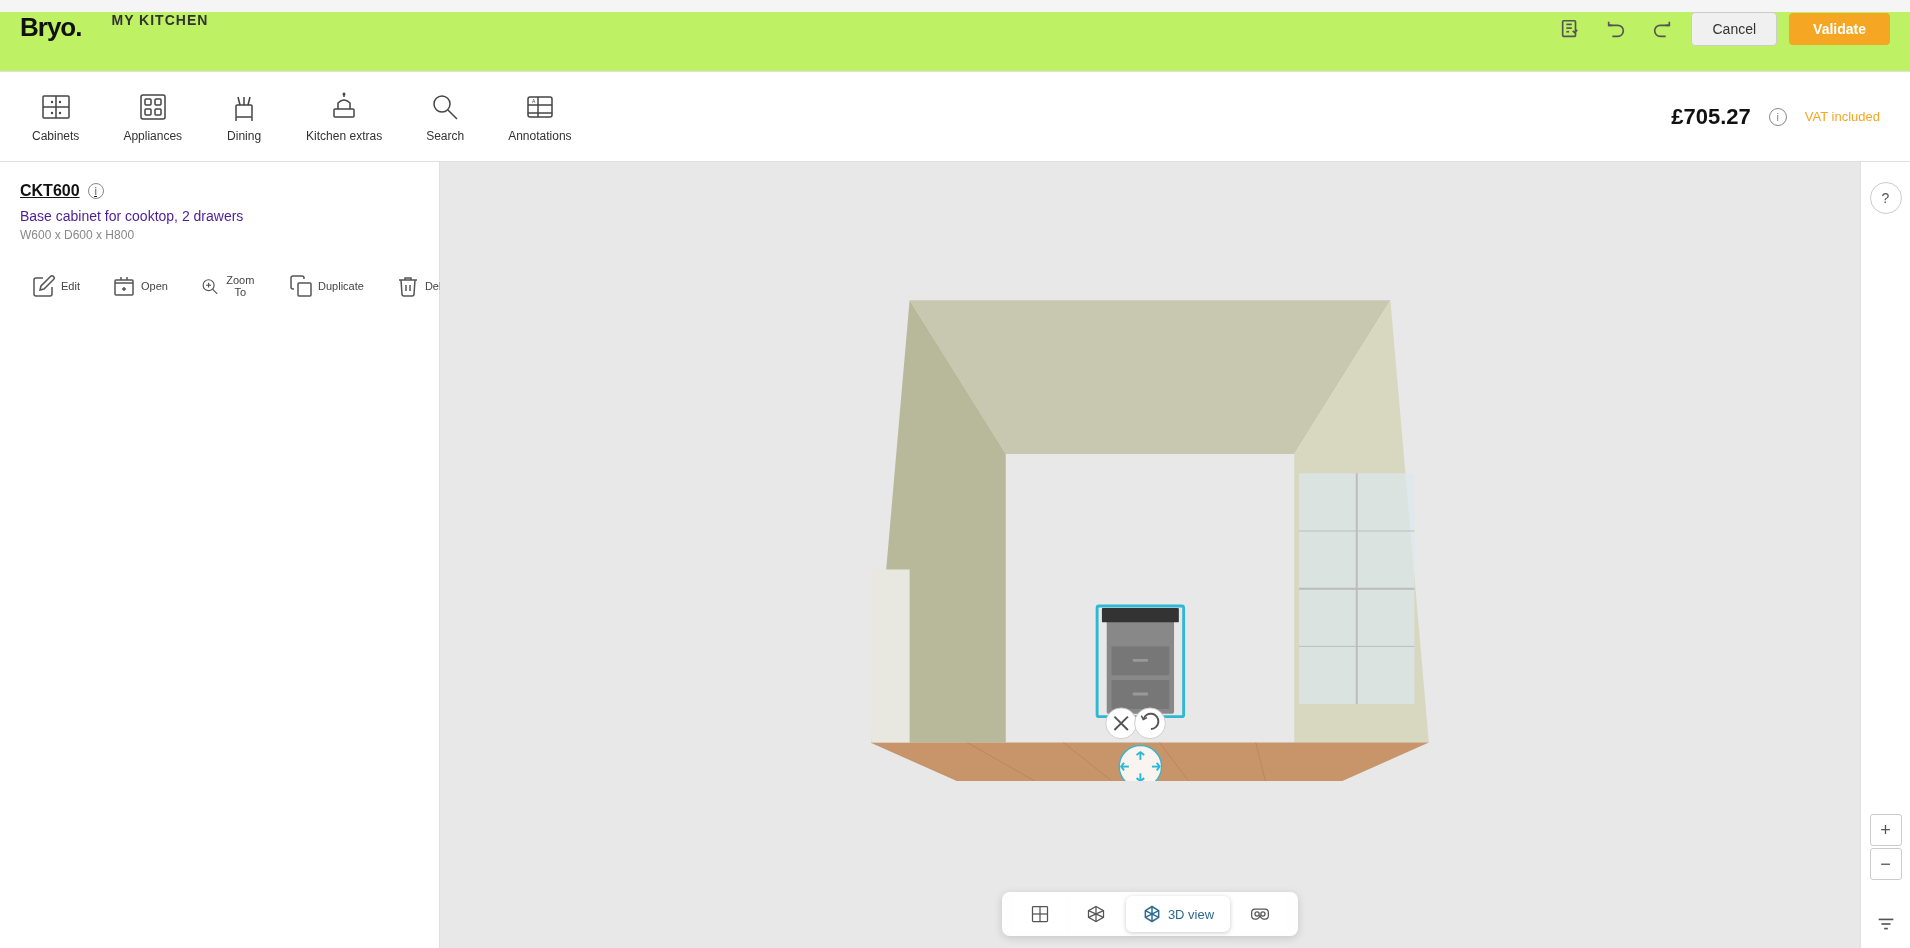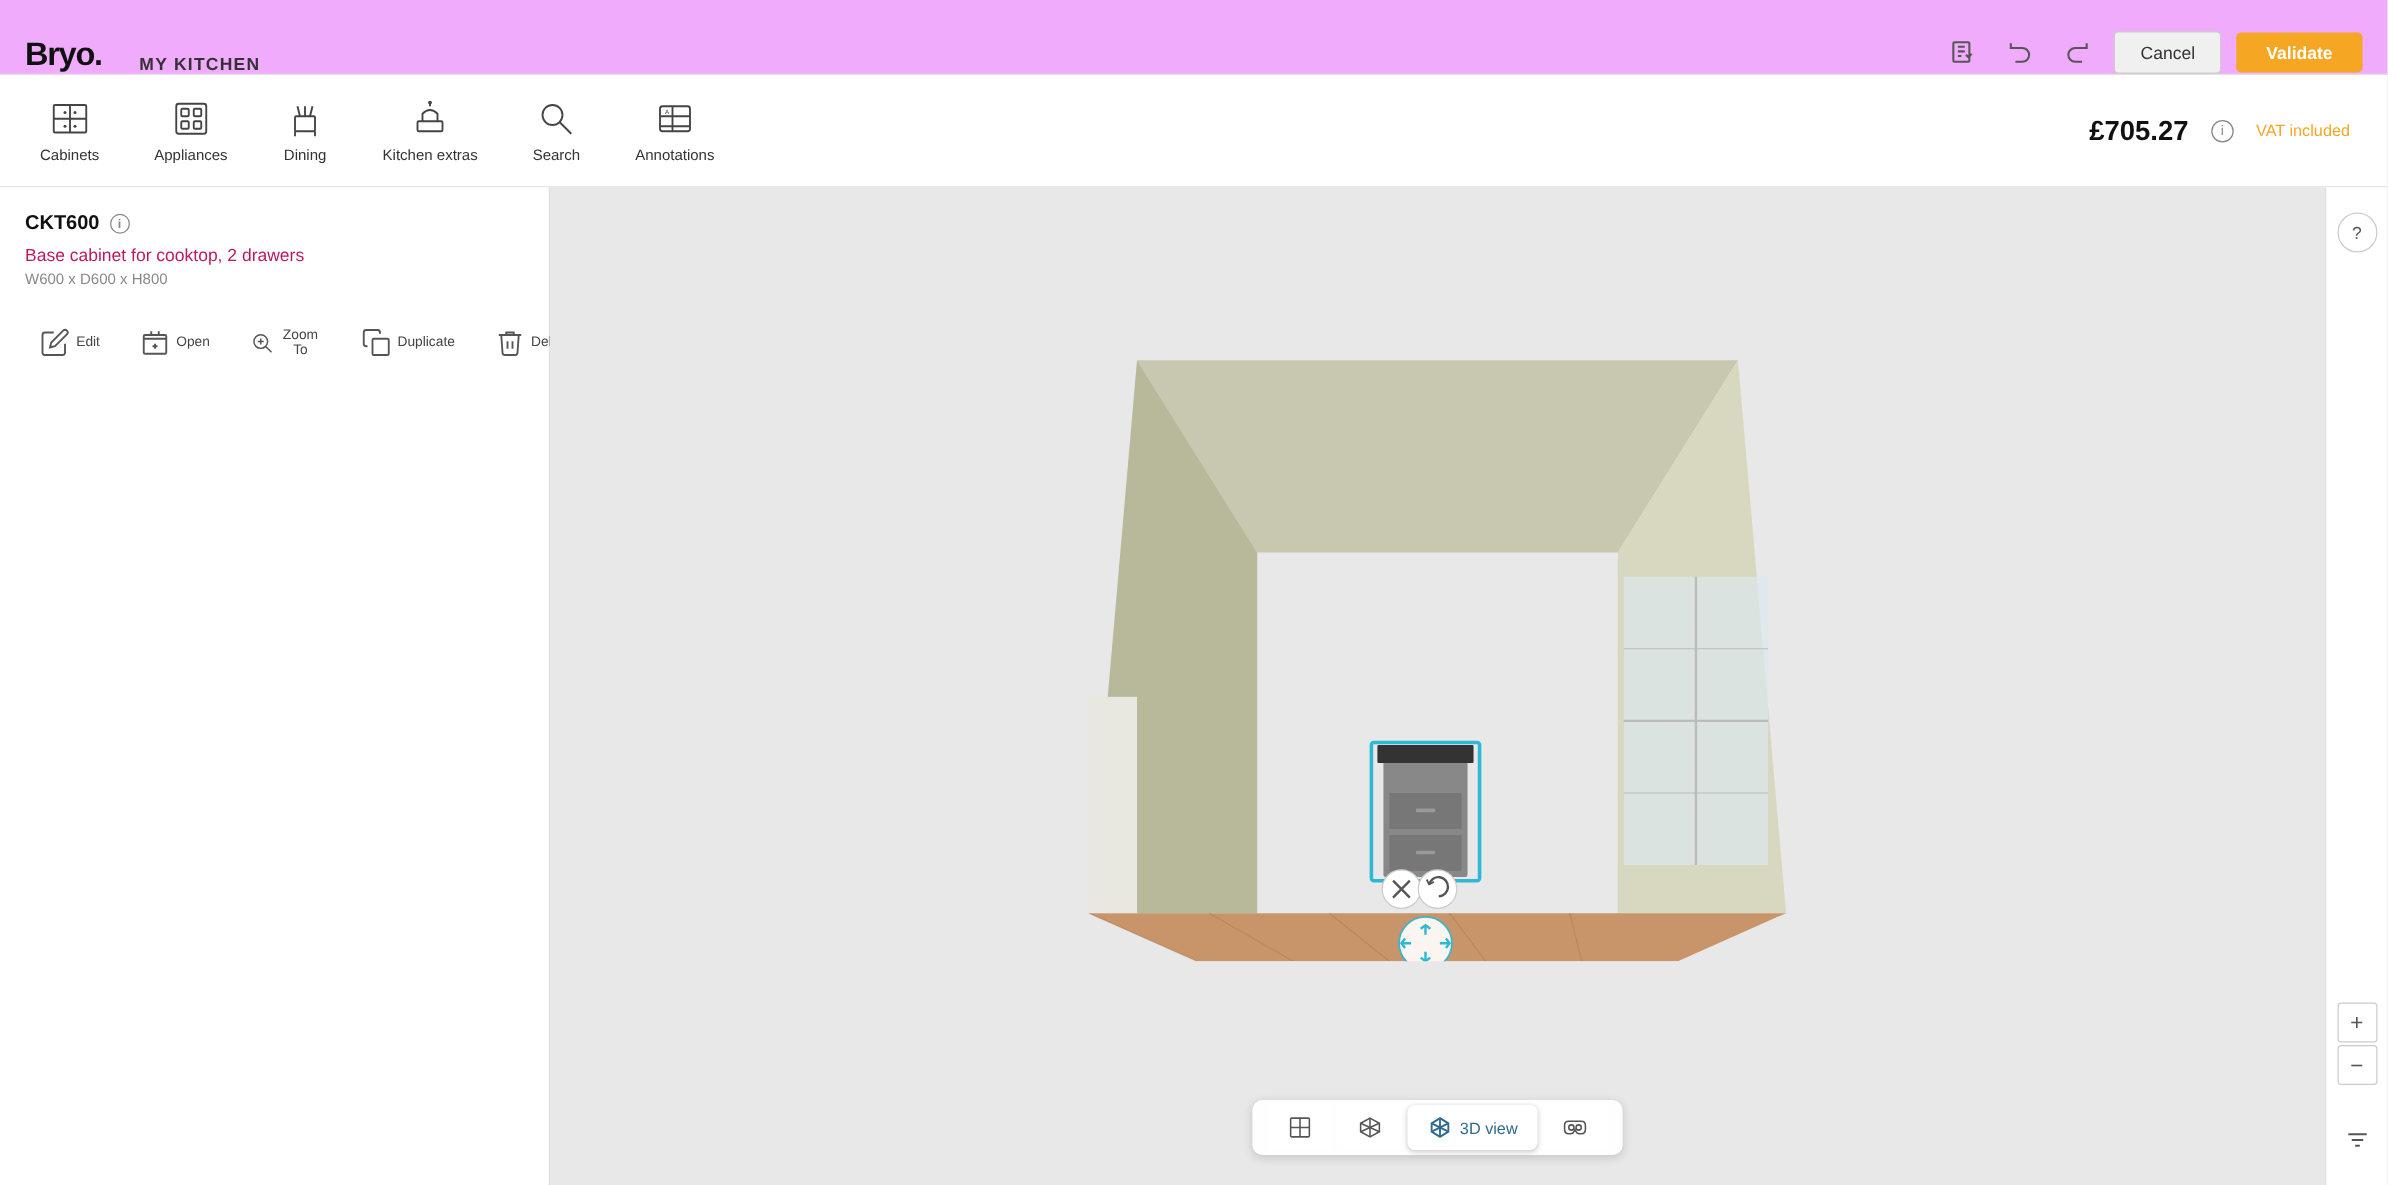--- a/index.html
+++ b/index.html
@@ -1,27 +1,28 @@
 <!DOCTYPE html>
 <html><head>
   <meta charset="utf-8">
   <style>
     * { box-sizing: border-box; margin: 0; padding: 0; }
     body { font-family: -apple-system, BlinkMacSystemFont, 'Segoe UI', sans-serif; background: #f5f5f5; width: 1910px; height: 948px; overflow: hidden; }
 
     
     .header {
       display: flex;
-      align-items: flex-end;
-      background: #f0abfc;
+      align-items: flex-start;
+      background: #bef264;
       height: 60px;
       border-bottom: 1px solid #e0e0e0;
       padding: 0 20px;
       position: relative;
       z-index: 10;
+      margin-top: 12px;
     }
     .logo {
       font-size: 26px;
       font-weight: 900;
       color: #111;
       letter-spacing: -1px;
       margin-right: 30px;
     }
     .project-name {
       font-size: 14px;
@@ -144,37 +145,38 @@
       flex-shrink: 0;
     }
     .item-code {
       display: flex;
       align-items: center;
       gap: 8px;
       font-size: 16px;
       font-weight: 700;
       color: #111;
       margin-bottom: 8px;
+      text-decoration: underline;
     }
     .info-icon-sm {
       width: 16px;
       height: 16px;
       border-radius: 50%;
       border: 1.5px solid #888;
       display: flex;
       align-items: center;
       justify-content: center;
       font-size: 10px;
       color: #888;
       cursor: pointer;
       flex-shrink: 0;
     }
     .item-description {
       font-size: 14px;
-      color: #be185d;
+      color: #4c1d95;
       margin-bottom: 4px;
     }
     .item-dimensions {
       font-size: 12px;
       color: #888;
       margin-bottom: 24px;
     }
     .item-actions {
       display: flex;
       gap: 8px;

